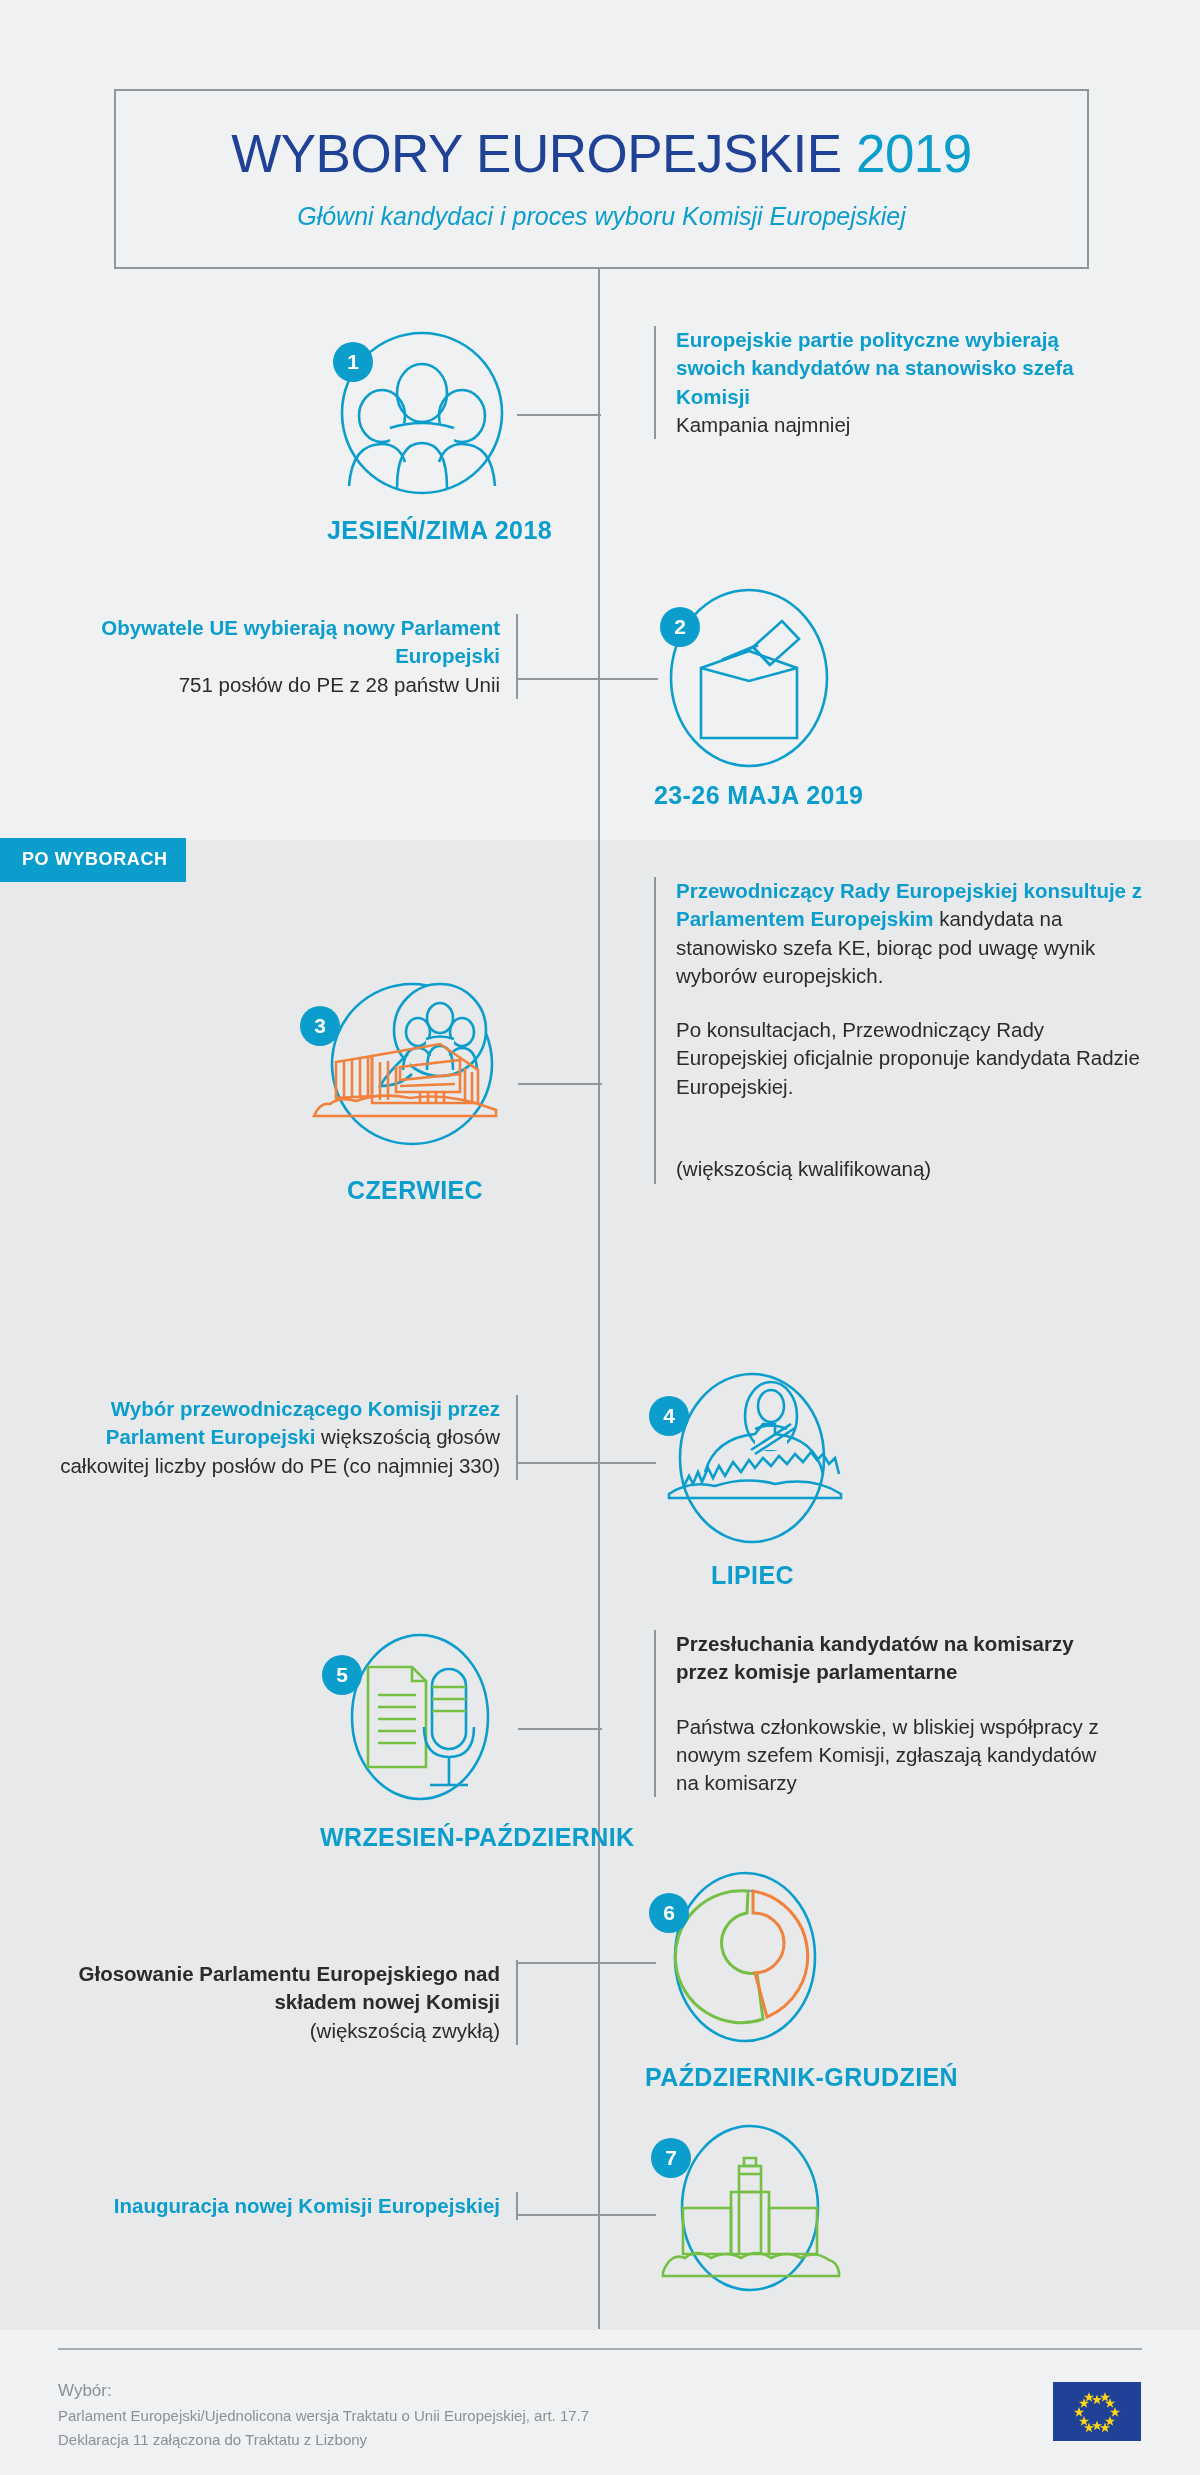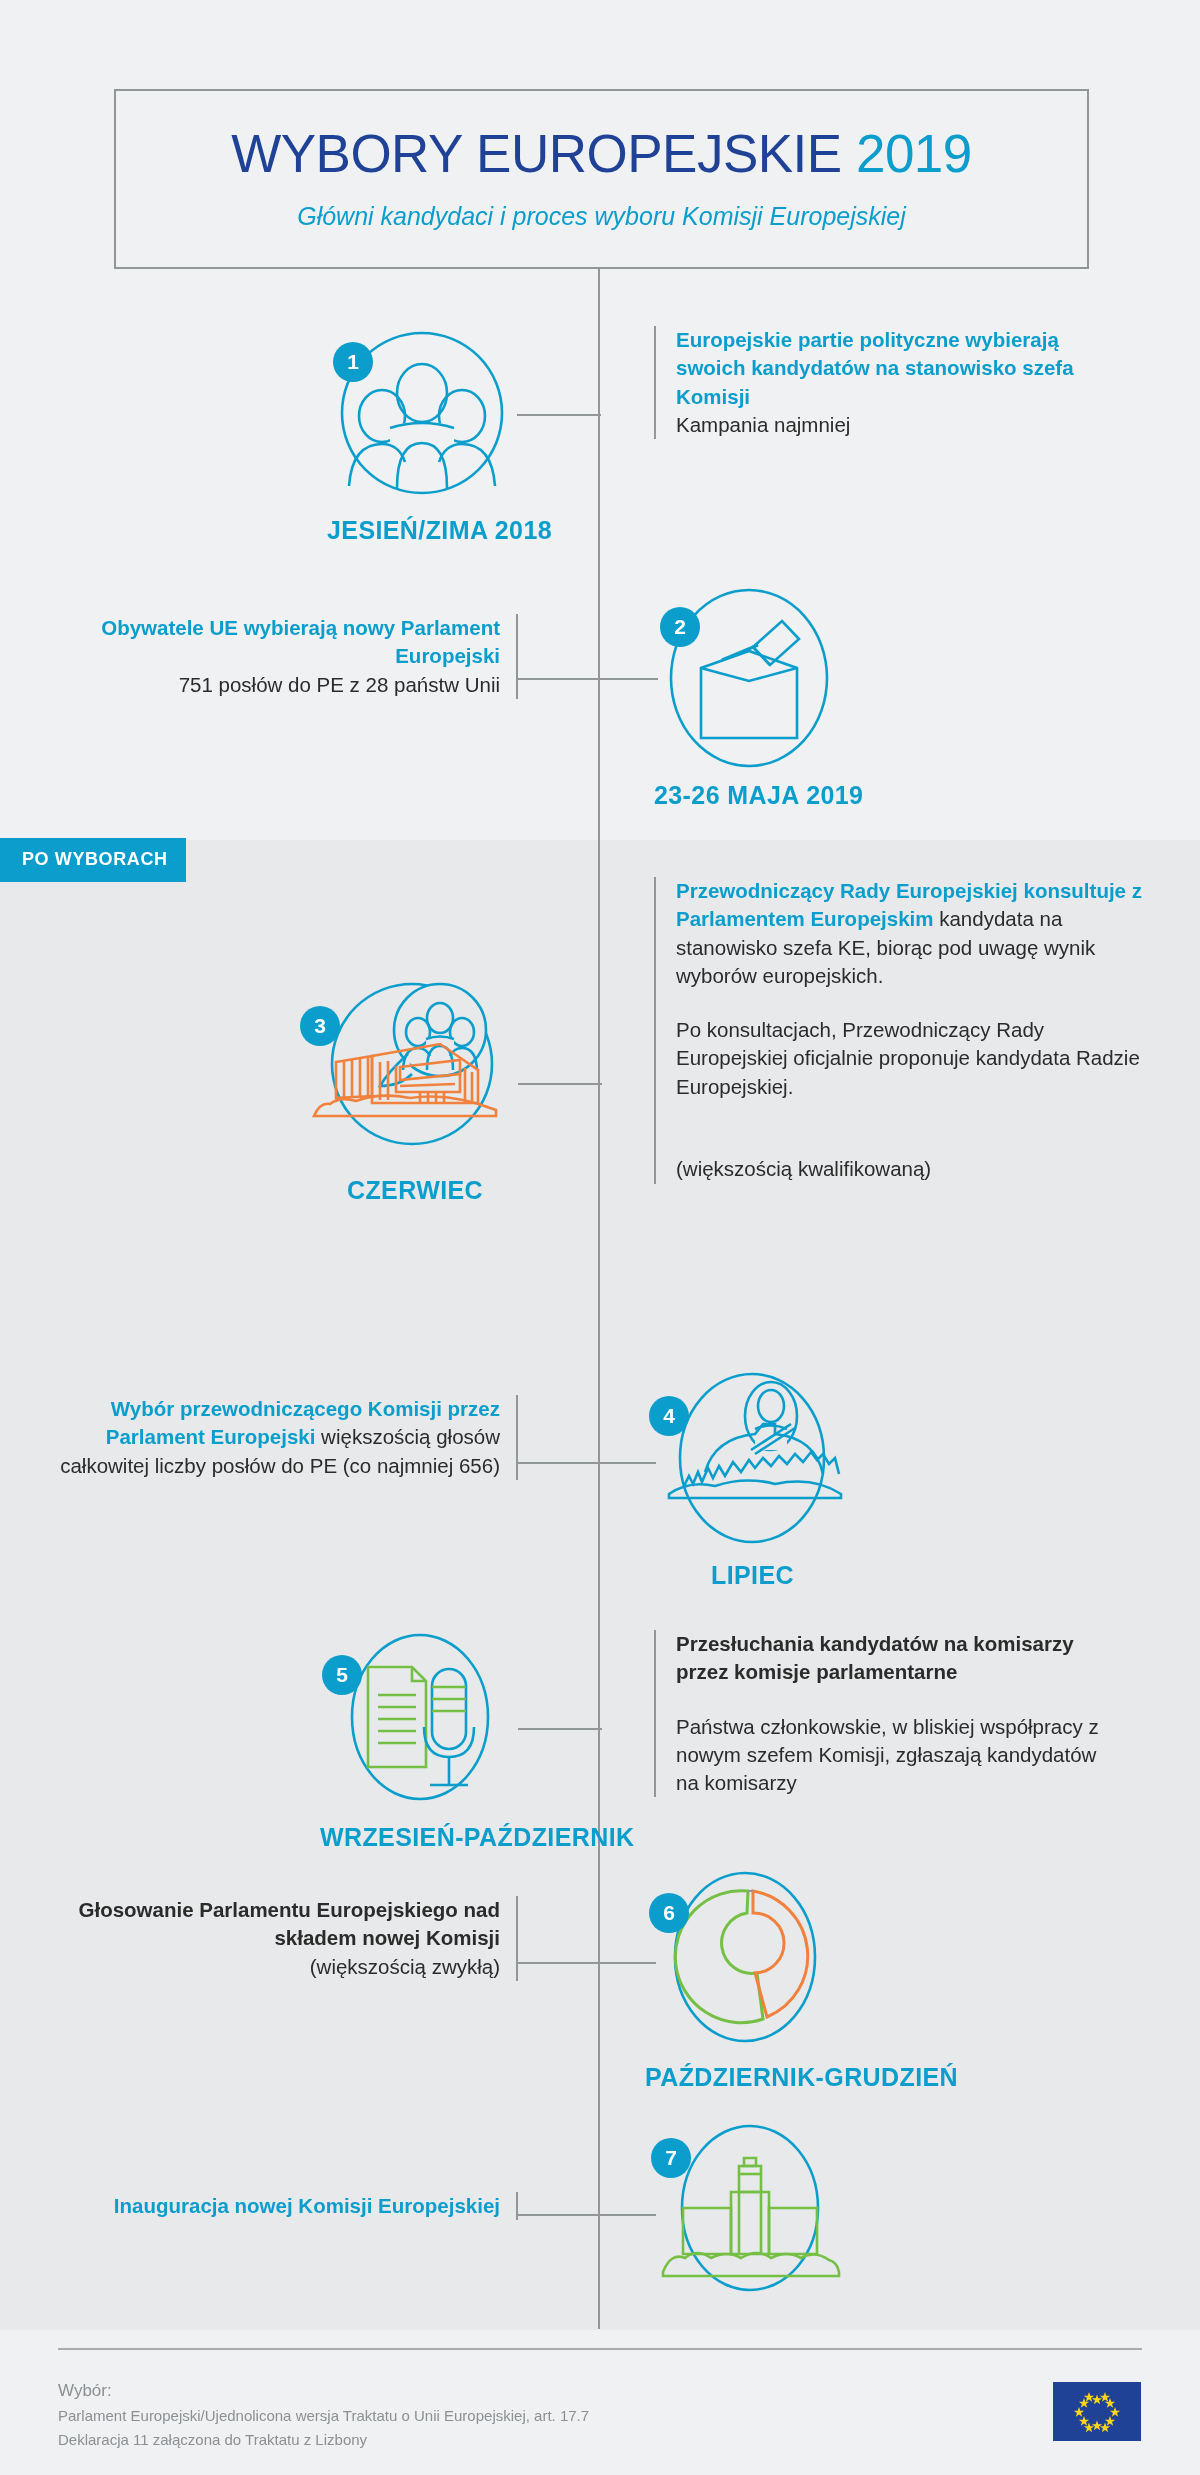--- a/index.html
+++ b/index.html
@@ -309,21 +309,21 @@
     </div>
     <div class="badge" style="left:4px; top:28px;">4</div>
     <div class="date-label" style="width:215px;">LIPIEC</div>
   </div>
 
   <div class="conn" style="left:598px; top:1462px; width:58px;"></div>
   <div class="conn" style="left:518px; top:1462px; width:84px;"></div>
 
   <div class="txt left" style="left:50px; top:1395px; width:468px;">
     <p>
-      <b>Wybór przewodniczącego Komisji przez Parlament Europejski</b><span> większością głosów całkowitej liczby posłów do PE (co najmniej 656)</span>
+      <b>Wybór przewodniczącego Komisji przez Parlament Europejski</b><span> większością głosów całkowitej liczby posłów do PE (co najmniej 330)</span>
     </p>
   </div>
 
   <div class="step" style="left:320px; top:1625px;">
     <div class="icon-wrap" style="width:200px;height:190px;">
       <svg viewBox="0 0 200 190" style="width:200px;height:190px;" fill="none" stroke-width="2.6">
         <ellipse cx="100" cy="92" rx="68" ry="82" stroke="#0b9dcc"></ellipse>
 
         <path d="M48 42 L92 42 L106 56 L106 142 L48 142 Z" stroke="#74bf44"></path>
         <path d="M92 42 L92 56 L106 56" stroke="#74bf44"></path>
@@ -360,21 +360,21 @@
         <ellipse cx="100" cy="92" rx="23" ry="26" stroke="#74bf44" fill="none" stroke-width="0"></ellipse>
       </svg>
     </div>
     <div class="badge" style="left:4px; top:28px;">6</div>
     <div class="date-label" style="width:200px;">PAŹDZIERNIK-GRUDZIEŃ</div>
   </div>
 
   <div class="conn" style="left:598px; top:1962px; width:58px;"></div>
   <div class="conn" style="left:518px; top:1962px; width:84px;"></div>
 
-  <div class="txt left" style="left:50px; top:1896px; width:468px;">
+  <div class="txt left" style="left:50px; top:1960px; width:468px;">
     <p>
       <b class="dark">Głosowanie Parlamentu Europejskiego nad składem nowej Komisji</b><br>
       <span>(większością zwykłą)</span>
     </p>
   </div>
 
   <div class="step" style="left:645px; top:2120px;">
     <div class="icon-wrap" style="width:210px;height:180px;">
       <svg viewBox="0 0 210 180" style="width:210px;height:180px;" fill="none" stroke-width="2.6">
         <ellipse cx="105" cy="88" rx="68" ry="82" stroke="#0b9dcc"></ellipse>

